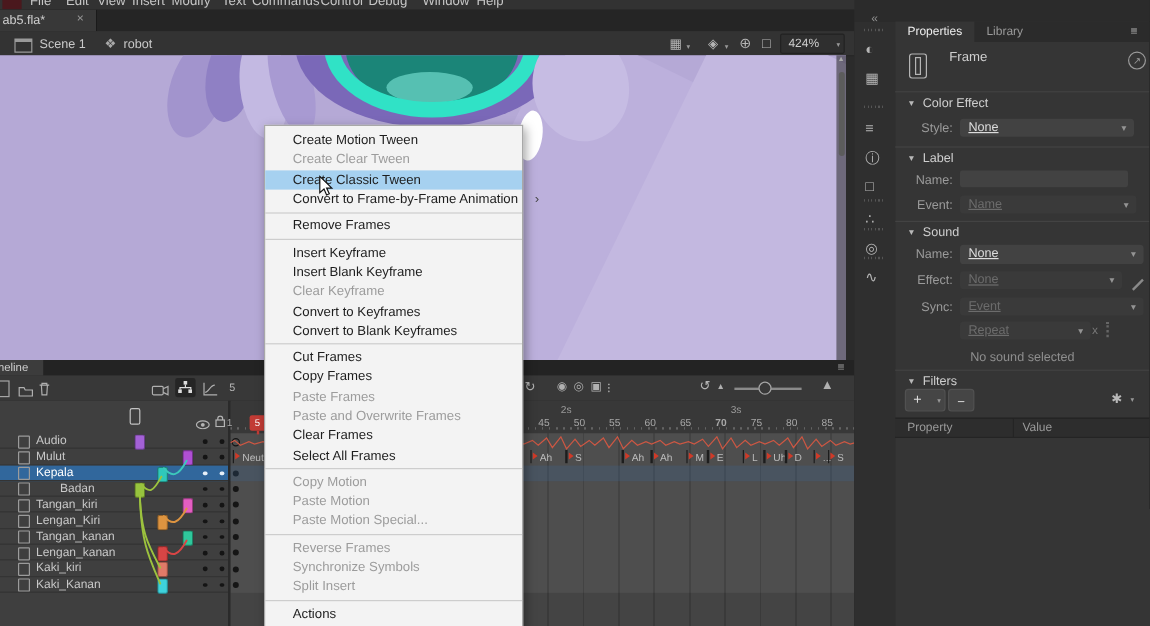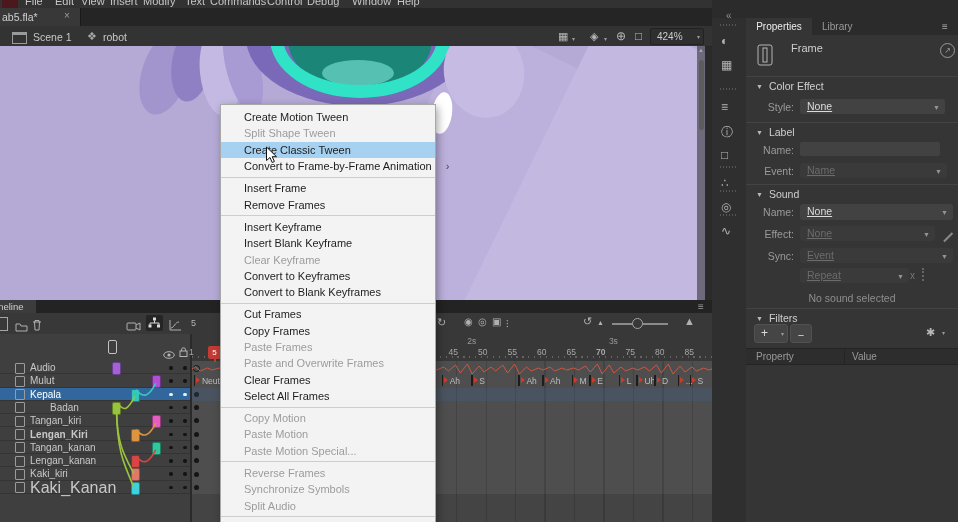--- a/index.html
+++ b/index.html
@@ -179,21 +179,21 @@
       <div style="position: absolute; left: 0px; top: 114.2px; width: 190px; height: 13.3px; background: transparent; border-bottom: 1px solid rgb(52, 52, 52); box-sizing: border-box;">
         <div style="position: absolute; left: 15px; top: 1.5px; width: 8px; height: 9px; border: 1px solid rgb(155, 155, 155); border-radius: 1px;"></div>
         <div style="position: absolute; left: 30px; top: 0px; width: 100px; height: 13px; font-size: 10px; line-height: 13px; color: rgb(200, 200, 200); white-space: nowrap;">Tangan_kiri</div>
         <div style="position: absolute; left: 152px; top: 1px; width: 7px; height: 11px; background: rgb(228, 94, 194); border: 1px solid rgba(0, 0, 0, 0.35); border-radius: 2px;"></div>
         <div style="position: absolute; left: 169px; top: 5px; width: 3.5px; height: 3.5px; background: rgb(20, 20, 20); border-radius: 50%;"></div>
         <div style="position: absolute; left: 183px; top: 5px; width: 3.5px; height: 3.5px; background: rgb(20, 20, 20); border-radius: 50%;"></div>
       </div>
       <div style="position: absolute; left: 193.5px; top: 118.3px; width: 5px; height: 5px; background: rgb(21, 21, 21); border-radius: 50%;"></div>
       <div style="position: absolute; left: 0px; top: 127.5px; width: 190px; height: 13.3px; background: transparent; border-bottom: 1px solid rgb(52, 52, 52); box-sizing: border-box;">
         <div style="position: absolute; left: 15px; top: 1.5px; width: 8px; height: 9px; border: 1px solid rgb(155, 155, 155); border-radius: 1px;"></div>
-        <div style="position: absolute; left: 30px; top: 0px; width: 100px; height: 13px; font-size: 10px; line-height: 13px; color: rgb(200, 200, 200); white-space: nowrap; font-weight: bold;">Lengan_Kiri</div>
+        <div style="position: absolute; left: 30px; top: 0px; width: 100px; height: 13px; font-size: 10px; line-height: 13px; color: rgb(200, 200, 200); white-space: nowrap;">Lengan_Kiri</div>
         <div style="position: absolute; left: 131px; top: 1px; width: 7px; height: 11px; background: rgb(221, 148, 64); border: 1px solid rgba(0, 0, 0, 0.35); border-radius: 2px;"></div>
         <div style="position: absolute; left: 169px; top: 5px; width: 3.5px; height: 3.5px; background: rgb(20, 20, 20); border-radius: 50%;"></div>
         <div style="position: absolute; left: 183px; top: 5px; width: 3.5px; height: 3.5px; background: rgb(20, 20, 20); border-radius: 50%;"></div>
       </div>
       <div style="position: absolute; left: 193.5px; top: 131.6px; width: 5px; height: 5px; background: rgb(21, 21, 21); border-radius: 50%;"></div>
       <div style="position: absolute; left: 0px; top: 140.8px; width: 190px; height: 13.3px; background: transparent; border-bottom: 1px solid rgb(52, 52, 52); box-sizing: border-box;">
         <div style="position: absolute; left: 15px; top: 1.5px; width: 8px; height: 9px; border: 1px solid rgb(155, 155, 155); border-radius: 1px;"></div>
         <div style="position: absolute; left: 30px; top: 0px; width: 100px; height: 13px; font-size: 10px; line-height: 13px; color: rgb(200, 200, 200); white-space: nowrap;">Tangan_kanan</div>
         <div style="position: absolute; left: 152px; top: 1px; width: 7px; height: 11px; background: rgb(47, 199, 155); border: 1px solid rgba(0, 0, 0, 0.35); border-radius: 2px;"></div>
         <div style="position: absolute; left: 169px; top: 5px; width: 3.5px; height: 3.5px; background: rgb(20, 20, 20); border-radius: 50%;"></div>
@@ -211,21 +211,21 @@
       <div style="position: absolute; left: 0px; top: 167.4px; width: 190px; height: 13.3px; background: transparent; border-bottom: 1px solid rgb(52, 52, 52); box-sizing: border-box;">
         <div style="position: absolute; left: 15px; top: 1.5px; width: 8px; height: 9px; border: 1px solid rgb(155, 155, 155); border-radius: 1px;"></div>
         <div style="position: absolute; left: 30px; top: 0px; width: 100px; height: 13px; font-size: 10px; line-height: 13px; color: rgb(200, 200, 200); white-space: nowrap;">Kaki_kiri</div>
         <div style="position: absolute; left: 131px; top: 1px; width: 7px; height: 11px; background: rgb(224, 122, 104); border: 1px solid rgba(0, 0, 0, 0.35); border-radius: 2px;"></div>
         <div style="position: absolute; left: 169px; top: 5px; width: 3.5px; height: 3.5px; background: rgb(20, 20, 20); border-radius: 50%;"></div>
         <div style="position: absolute; left: 183px; top: 5px; width: 3.5px; height: 3.5px; background: rgb(20, 20, 20); border-radius: 50%;"></div>
       </div>
       <div style="position: absolute; left: 193.5px; top: 171.5px; width: 5px; height: 5px; background: rgb(21, 21, 21); border-radius: 50%;"></div>
       <div style="position: absolute; left: 0px; top: 180.7px; width: 190px; height: 13.3px; background: transparent; border-bottom: 1px solid rgb(52, 52, 52); box-sizing: border-box;">
         <div style="position: absolute; left: 15px; top: 1.5px; width: 8px; height: 9px; border: 1px solid rgb(155, 155, 155); border-radius: 1px;"></div>
-        <div style="position: absolute; left: 30px; top: 0px; width: 100px; height: 13px; font-size: 16px; line-height: 13px; color: rgb(200, 200, 200); white-space: nowrap;">Kaki_Kanan</div>
+        <div style="position: absolute; left: 30px; top: 0px; width: 100px; height: 13px; font-size: 10px; line-height: 13px; color: rgb(200, 200, 200); white-space: nowrap;">Kaki_Kanan</div>
         <div style="position: absolute; left: 131px; top: 1px; width: 7px; height: 11px; background: rgb(62, 210, 220); border: 1px solid rgba(0, 0, 0, 0.35); border-radius: 2px;"></div>
         <div style="position: absolute; left: 169px; top: 5px; width: 3.5px; height: 3.5px; background: rgb(20, 20, 20); border-radius: 50%;"></div>
         <div style="position: absolute; left: 183px; top: 5px; width: 3.5px; height: 3.5px; background: rgb(20, 20, 20); border-radius: 50%;"></div>
       </div>
       <div style="position: absolute; left: 193.5px; top: 184.8px; width: 5px; height: 5px; background: rgb(21, 21, 21); border-radius: 50%;"></div>
       <svg width="712" height="222" style="position: absolute; left: 0px; top: 0px; pointer-events: none;">
         <path d="M 155.5,83.89999999999999 C 148.5,96.89999999999999 143.5,98.19999999999999 136.5,90.19999999999999" fill="none" stroke="#3cc8bc" stroke-width="1.6" stroke-linecap="round"></path>
         <path d="M 134.5,97.19999999999999 C 127.5,110.19999999999999 124.5,111.5 117.5,103.5" fill="none" stroke="#9cc23e" stroke-width="1.6" stroke-linecap="round"></path>
         <path d="M 116.5,111.5 C 117.5,144.075 123.5,154.05 133.5,173" fill="none" stroke="#9cc23e" stroke-width="1.6" stroke-linecap="round"></path>
         <path d="M 116.5,111.5 C 117.5,151.39 123.5,163.35999999999999 133.5,186.29999999999998" fill="none" stroke="#9cc23e" stroke-width="1.6" stroke-linecap="round"></path>
@@ -392,34 +392,31 @@
         <span style="position:absolute;left:106px;top:2px;font-size:10px;color:#999;">Value</span>
       </div>
     </div>
   </div>
 
 <div style="position: absolute; left: 220px; top: 104px; width: 214px; background: rgb(243, 243, 243); border: 1px solid rgb(168, 168, 168); box-shadow: rgba(0, 0, 0, 0.35) 2px 3px 8px; padding: 4px 0px; z-index: 50;">
       <div class="cm-item">
         <span>Create Motion Tween</span>
       </div>
       <div class="cm-item dis">
-        <span>Split Shape Tween</span>
+        <span>Create Clear Tween</span>
       </div>
       <div class="cm-item hi">
         <span>Create Classic Tween</span>
       </div>
       <div class="cm-item">
         <span>Convert to Frame-by-Frame Animation</span>
         <span class="cm-arrow">›</span>
       </div>
       <div class="cm-sep"></div>
       <div class="cm-item">
-        <span>Insert Frame</span>
-      </div>
-      <div class="cm-item">
         <span>Remove Frames</span>
       </div>
       <div class="cm-sep"></div>
       <div class="cm-item">
         <span>Insert Keyframe</span>
       </div>
       <div class="cm-item">
         <span>Insert Blank Keyframe</span>
       </div>
       <div class="cm-item dis">
@@ -461,21 +458,21 @@
         <span>Paste Motion Special...</span>
       </div>
       <div class="cm-sep"></div>
       <div class="cm-item dis">
         <span>Reverse Frames</span>
       </div>
       <div class="cm-item dis">
         <span>Synchronize Symbols</span>
       </div>
       <div class="cm-item dis">
-        <span>Split Audio</span>
+        <span>Split Insert</span>
       </div>
       <div class="cm-sep"></div>
       <div class="cm-item">
         <span>Actions</span>
       </div>
     </div>
     <div style="position: absolute; left: 265px; top: 146px; width: 13px; height: 19px; z-index: 60;"><svg width="13" height="19" viewBox="0 0 13 19">
         <path d="M1.5 1 L1.5 14.5 L5 11.5 L7.2 16.5 L9.4 15.5 L7.2 10.7 L11.5 10.7 Z" fill="#fff" stroke="#111" stroke-width="1"></path>
       </svg></div>
   </div>

